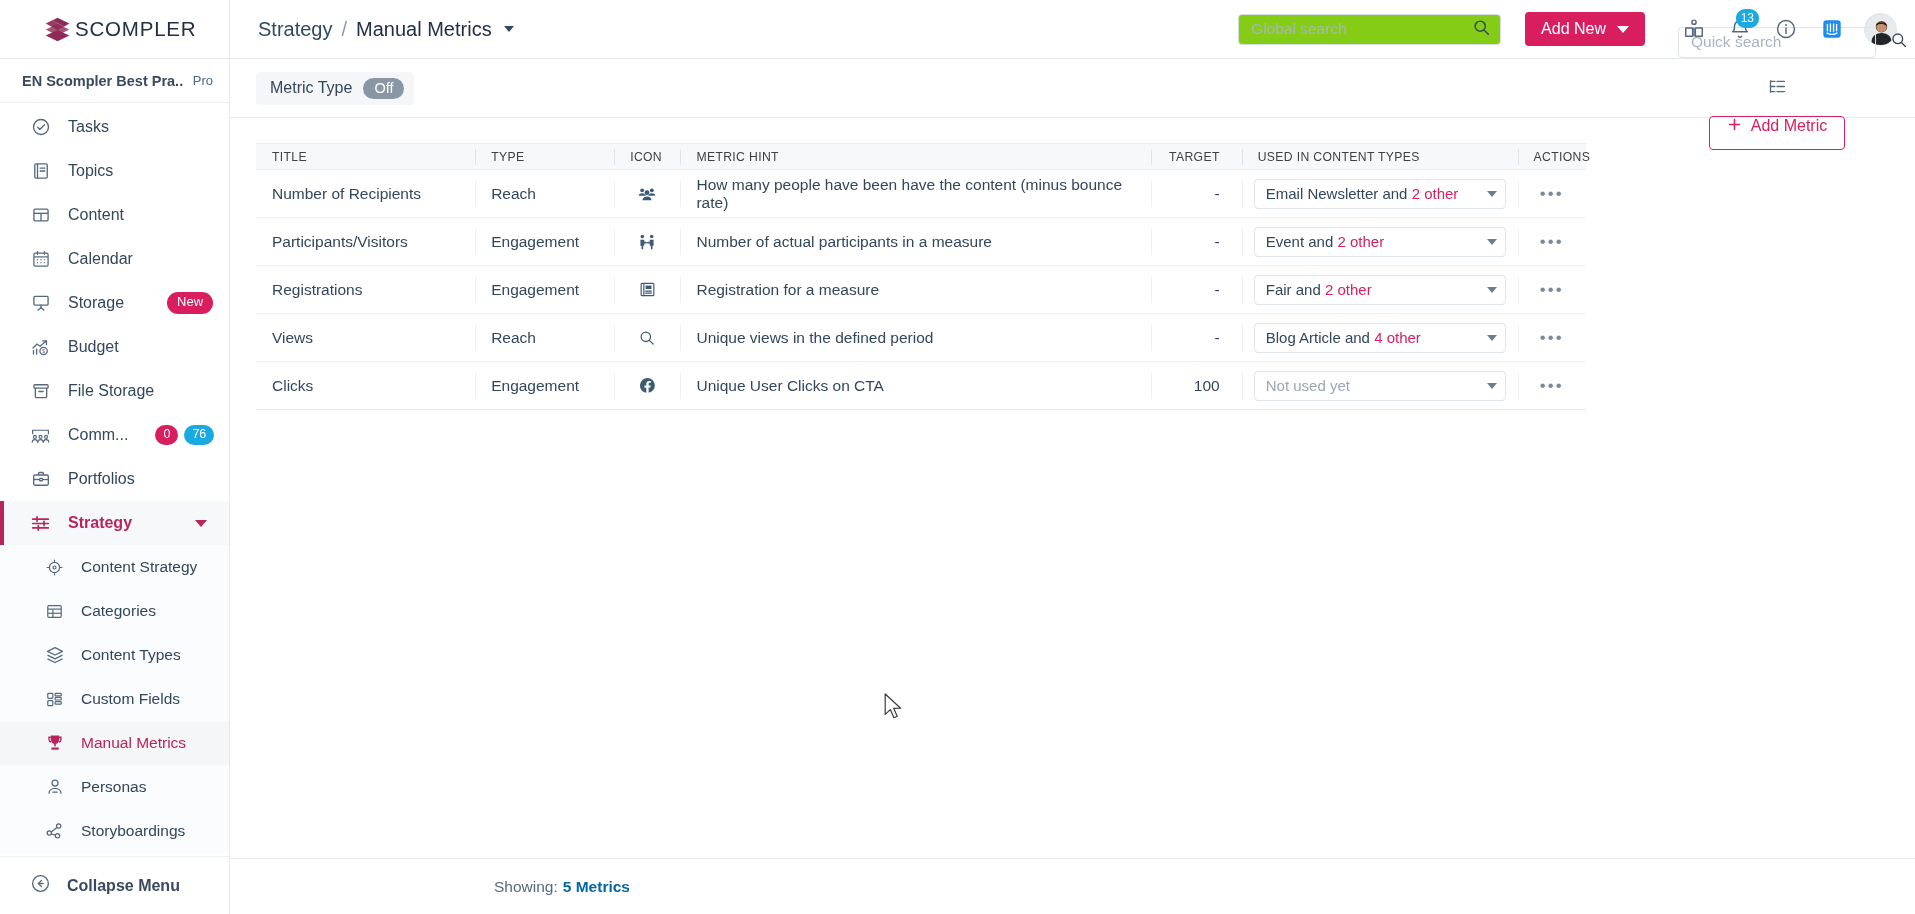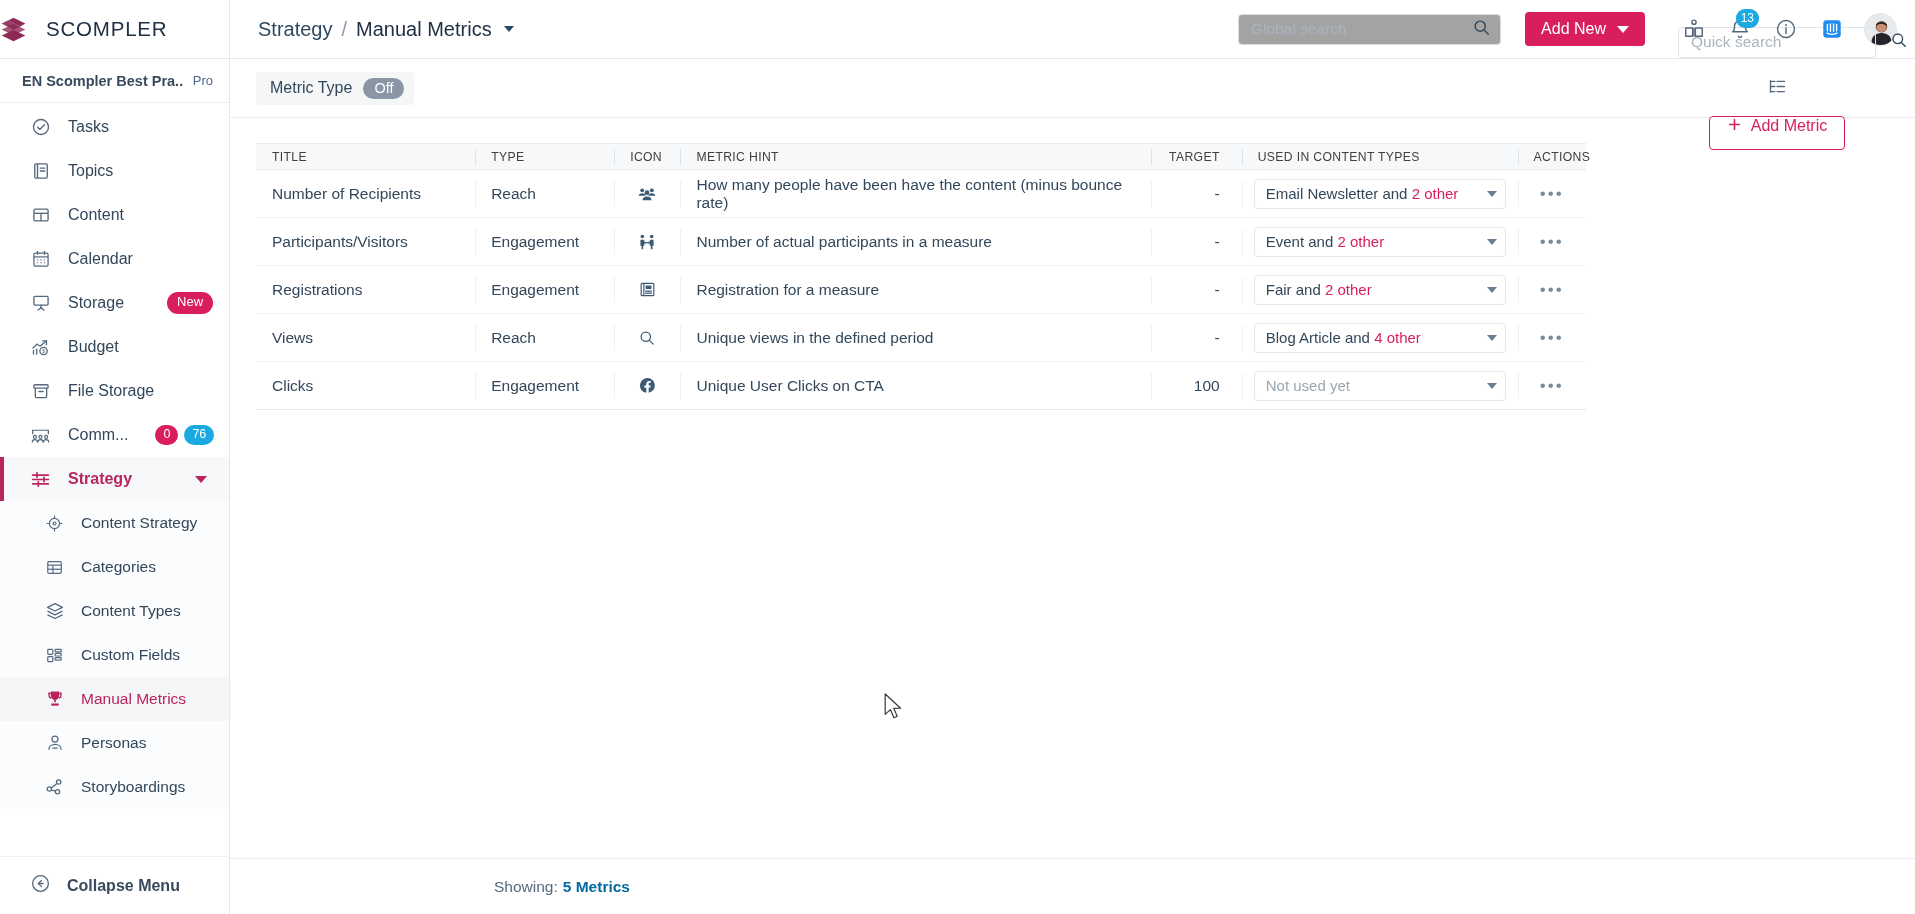--- a/index.html
+++ b/index.html
@@ -14,21 +14,22 @@
 
   
   .topbar {
     height: 59px; min-height: 59px;
     display: flex; align-items: center;
     background: #fff;
     border-bottom: 1px solid #e5e9ee;
   }
   .brand {
     width: 230px; min-width: 230px; height: 100%;
-    display: flex; align-items: center; gap: 19px;
+    display: flex; align-items: center; gap: 4px;
+    padding-left: 44px;
     border-right: 1px solid #e5e9ee;
   }
   .brand-logo { width: 27px; height: 27px; flex: 0 0 27px; }
   .brand-name {
     font-size: 20.5px; letter-spacing: 0.8px;
     color: #213046; font-weight: 400;
   }
   .crumbs {
     display: flex; align-items: center; gap: 9px;
     margin-left: 28px;
@@ -44,21 +45,21 @@
     border-top: 6.5px solid #2c4a63;
   }
   .topbar-right {
     margin-left: auto; display: flex; align-items: center;
     gap: 0; padding-right: 18px;
   }
   .global-search {
     width: 263px; height: 31px;
     border: 1px solid #d6dde4; border-radius: 4px;
     display: flex; align-items: center;
-    padding: 0 10px 0 12px; background: #a3a3a3;
+    padding: 0 10px 0 12px; background: #84cc16;
     margin-right: 24px;
   }
   .global-search input {
     flex: 1; border: 0; outline: 0;
     font-size: 15.5px; color: #33475b;
     font-family: inherit; background: transparent;
   }
   .global-search input::placeholder { color: #aab4c0; }
   .addnew-btn {
     height: 34px; background: #d91e5f; color: #fff;
@@ -488,20 +489,31 @@
           </svg>
         </span>
         <span>Comm...</span>
         <span class="nav-badges">
           <span class="pill red">0</span>
           <span class="pill blue">76</span>
         </span>
 
       </div>
 
+      <div class="nav-item">
+        <span class="ni-ico">
+          <svg width="20" height="20" viewBox="0 0 24 24" fill="none" stroke="currentColor" stroke-width="1.6">
+            <rect x="3.2" y="7.2" width="17.6" height="12.3" rx="1.8"></rect>
+            <path d="M9 7.2V5.6a1.4 1.4 0 0 1 1.4-1.4h3.2A1.4 1.4 0 0 1 15 5.6v1.6"></path>
+            <line x1="3.2" y1="12.6" x2="20.8" y2="12.6"></line>
+            <rect x="10.4" y="11.2" width="3.2" height="2.9" rx="0.7" fill="#fff"></rect>
+          </svg>
+        </span>
+        <span>Portfolios</span>
+      </div>
 
       <div class="nav-item active">
         <span class="ni-ico">
           <svg width="21" height="21" viewBox="0 0 24 24" fill="none" stroke="currentColor" stroke-width="1.9" stroke-linecap="round">
             <line x1="3" y1="7" x2="21" y2="7"></line>
               <line x1="3" y1="12" x2="21" y2="12"></line>
               <line x1="3" y1="17" x2="21" y2="17"></line>
             <line x1="8" y1="4.4" x2="8" y2="9.6"></line>
               <line x1="16" y1="9.4" x2="16" y2="14.6"></line>
               <line x1="9.5" y1="14.4" x2="9.5" y2="19.6"></line>

